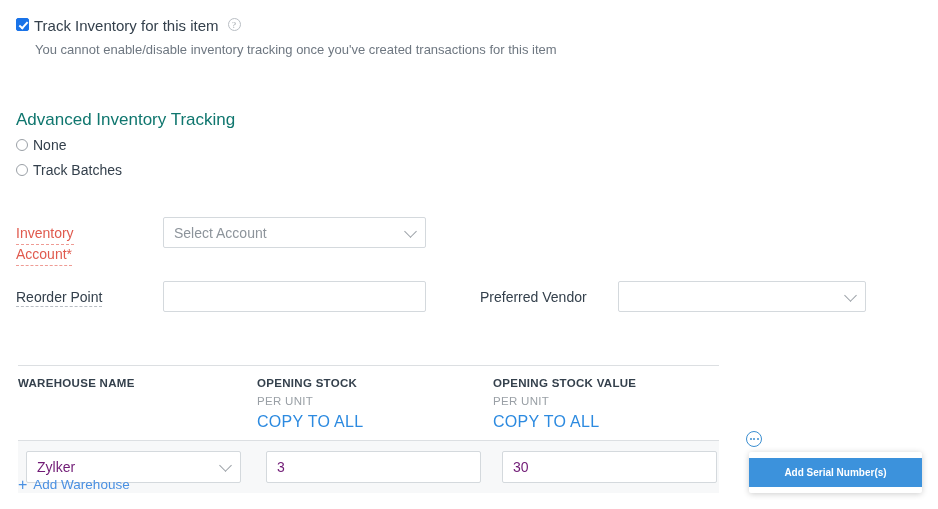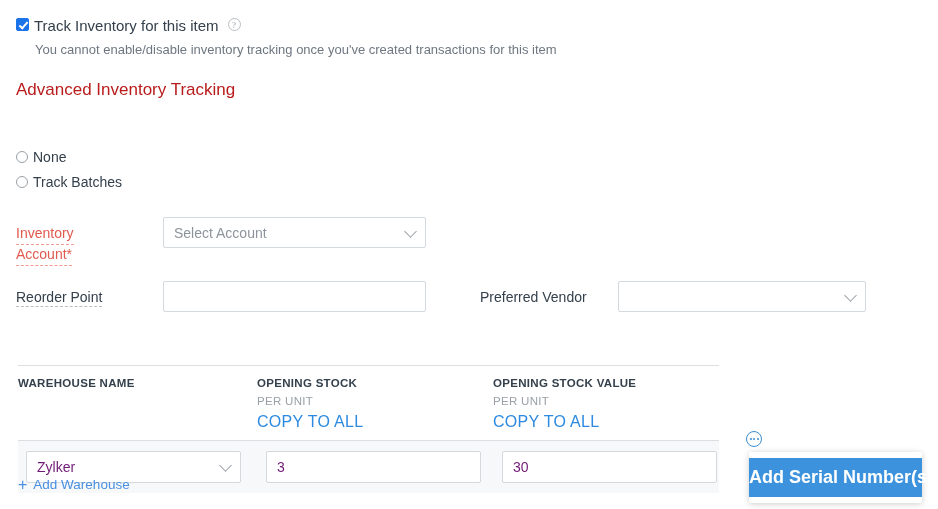--- a/index.html
+++ b/index.html
@@ -79,31 +79,31 @@
     top: 42px;
     font-size: 13px;
     color: #6e7781;
     white-space: nowrap;
   }
 
   
   .section-title {
     position: absolute;
     left: 16px;
-    top: 80px;
+    top: 110px;
     font-size: 17px;
-    color: #b91c1c;
+    color: #0f766e;
     white-space: nowrap;
   }
 
   
   .radio-group {
     position: absolute;
     left: 16px;
-    top: 148px;
+    top: 136px;
   }
   .radio-row {
     display: flex;
     align-items: center;
     height: 17px;
     margin-bottom: 8px;
     cursor: pointer;
   }
   .radio-row:last-child { margin-bottom: 0; }
   .rd {
@@ -301,21 +301,21 @@
     padding: 6px 0;
     background: #ffffff;
     border-radius: 2px;
     box-shadow: 0 1px 6px rgba(0,0,0,0.20);
   }
   .sn-btn {
     display: block;
     width: 100%;
     background: #3c92dc;
     color: #ffffff;
-    font-size: 18px;
+    font-size: 10px;
     font-weight: bold;
     text-align: center;
     padding: 9px 0;
     border: none;
     cursor: pointer;
     font-family: "Liberation Sans", sans-serif;
     white-space: nowrap;
   }
 </style>
 </head>

